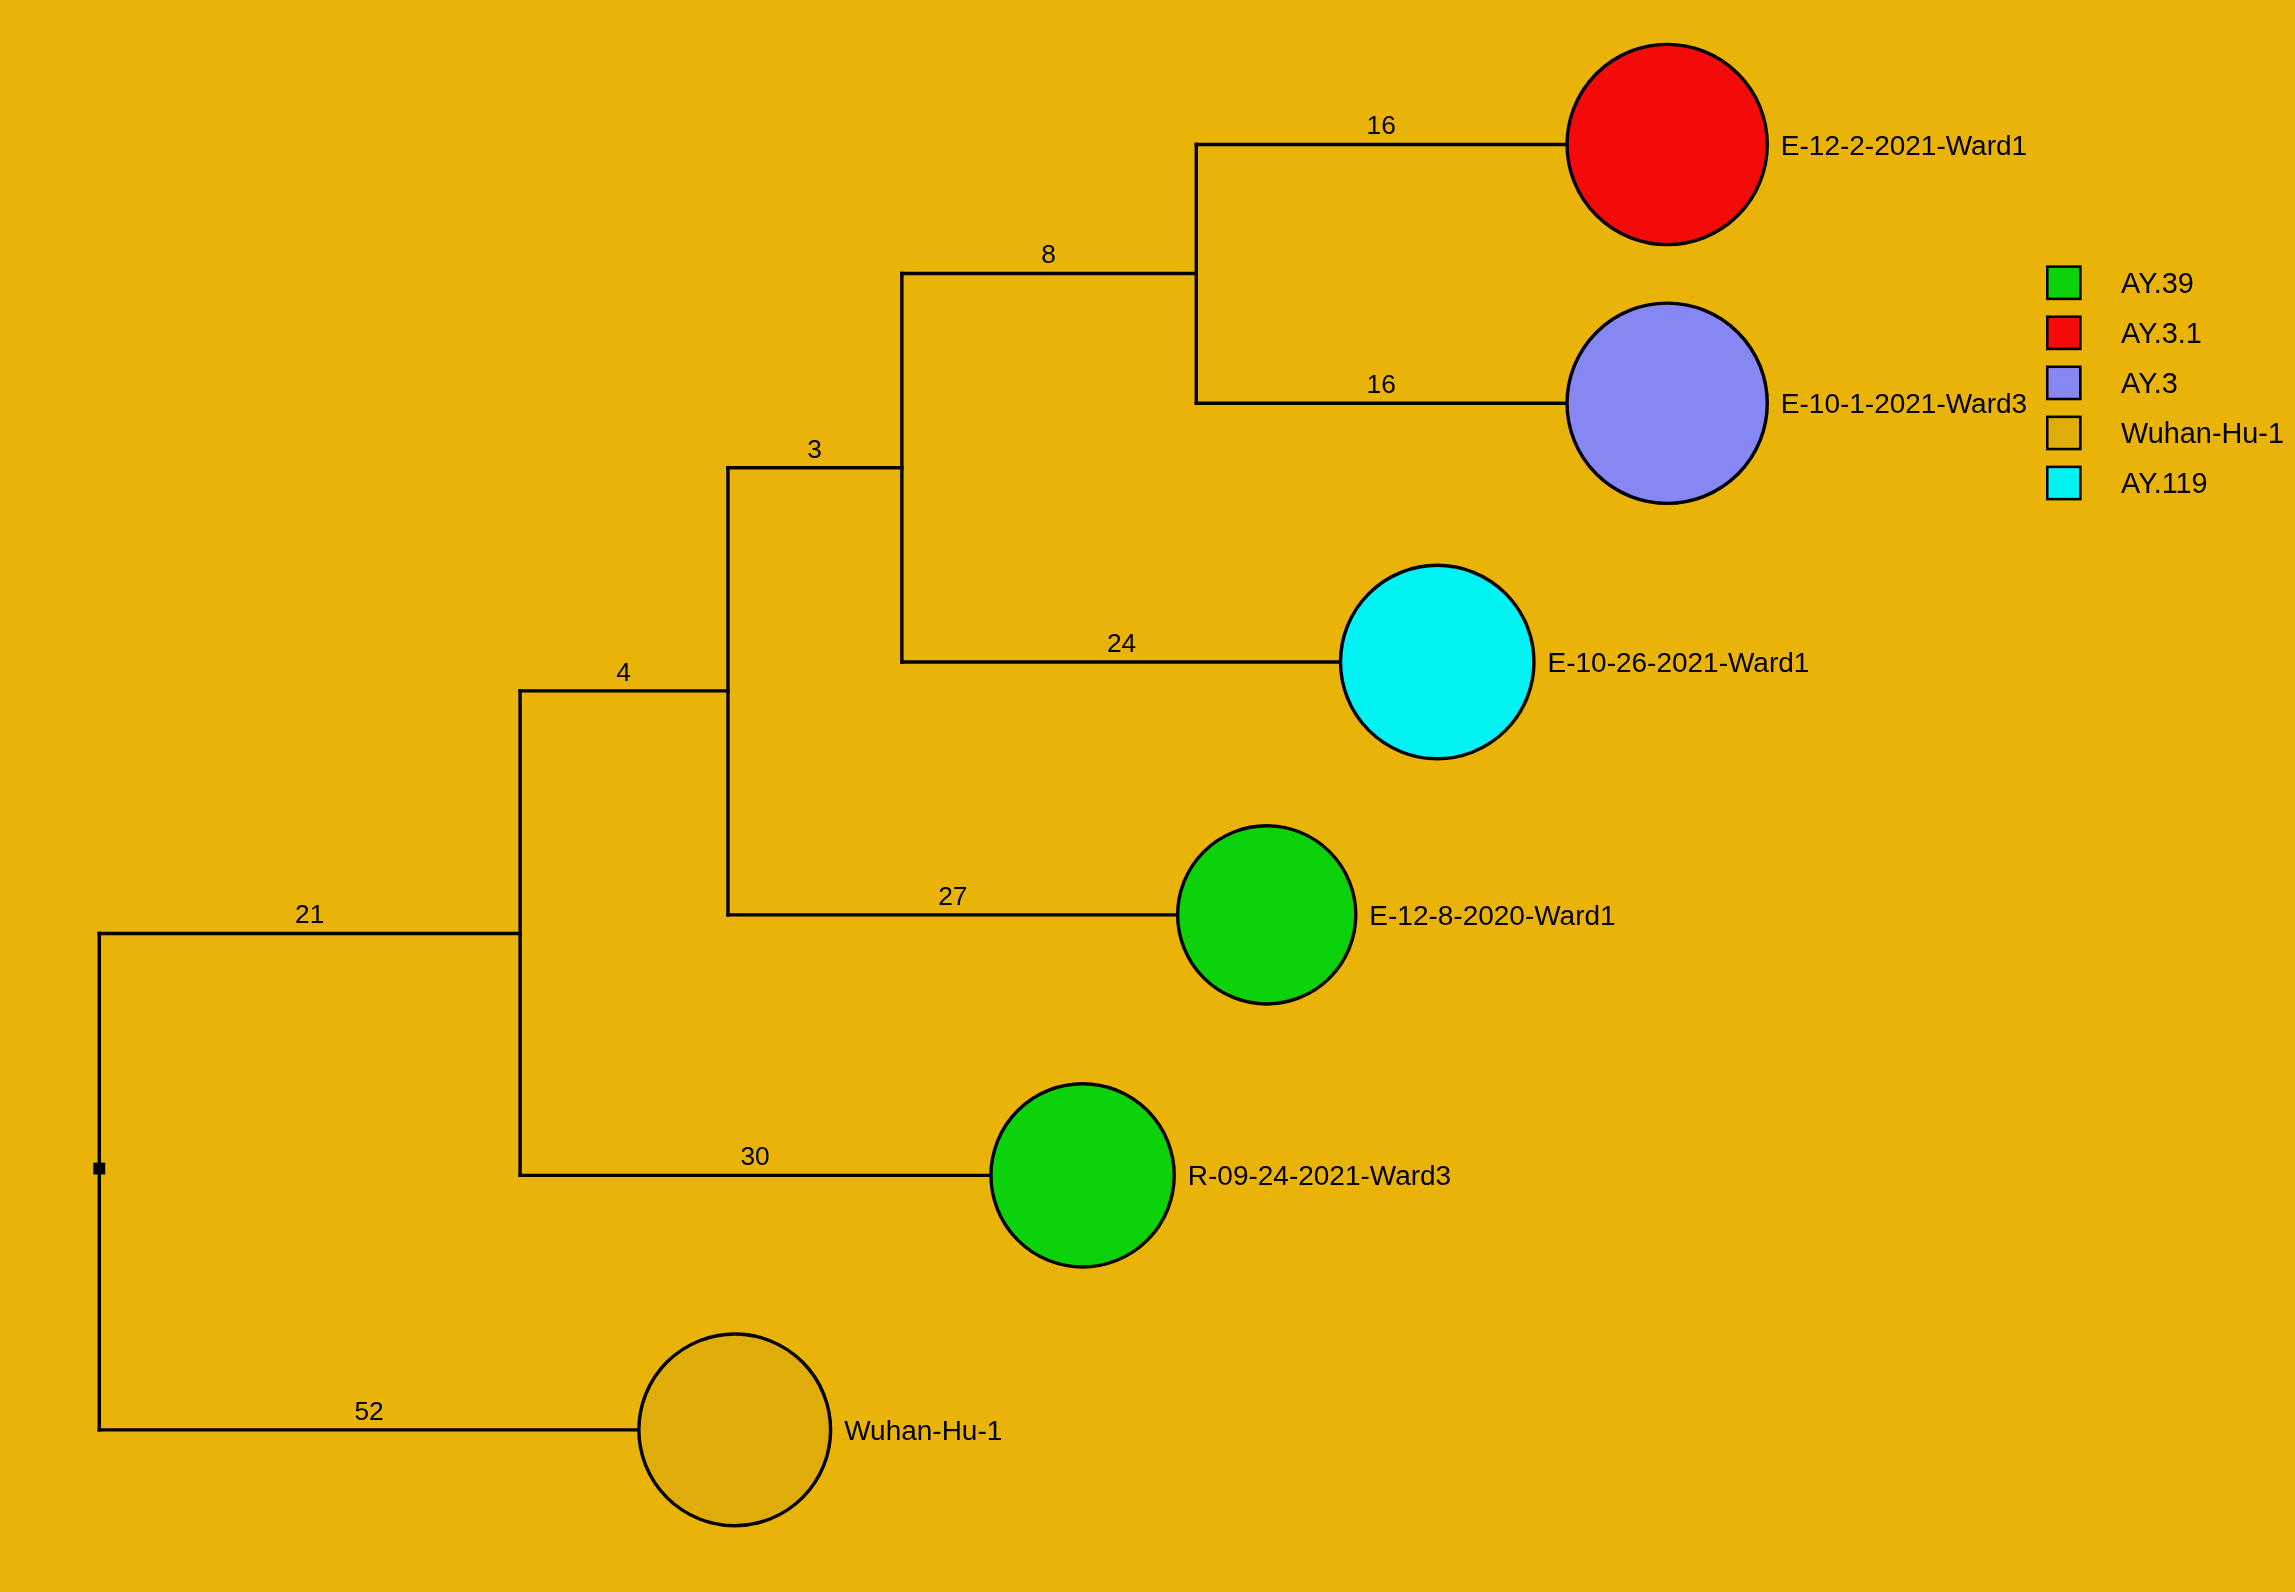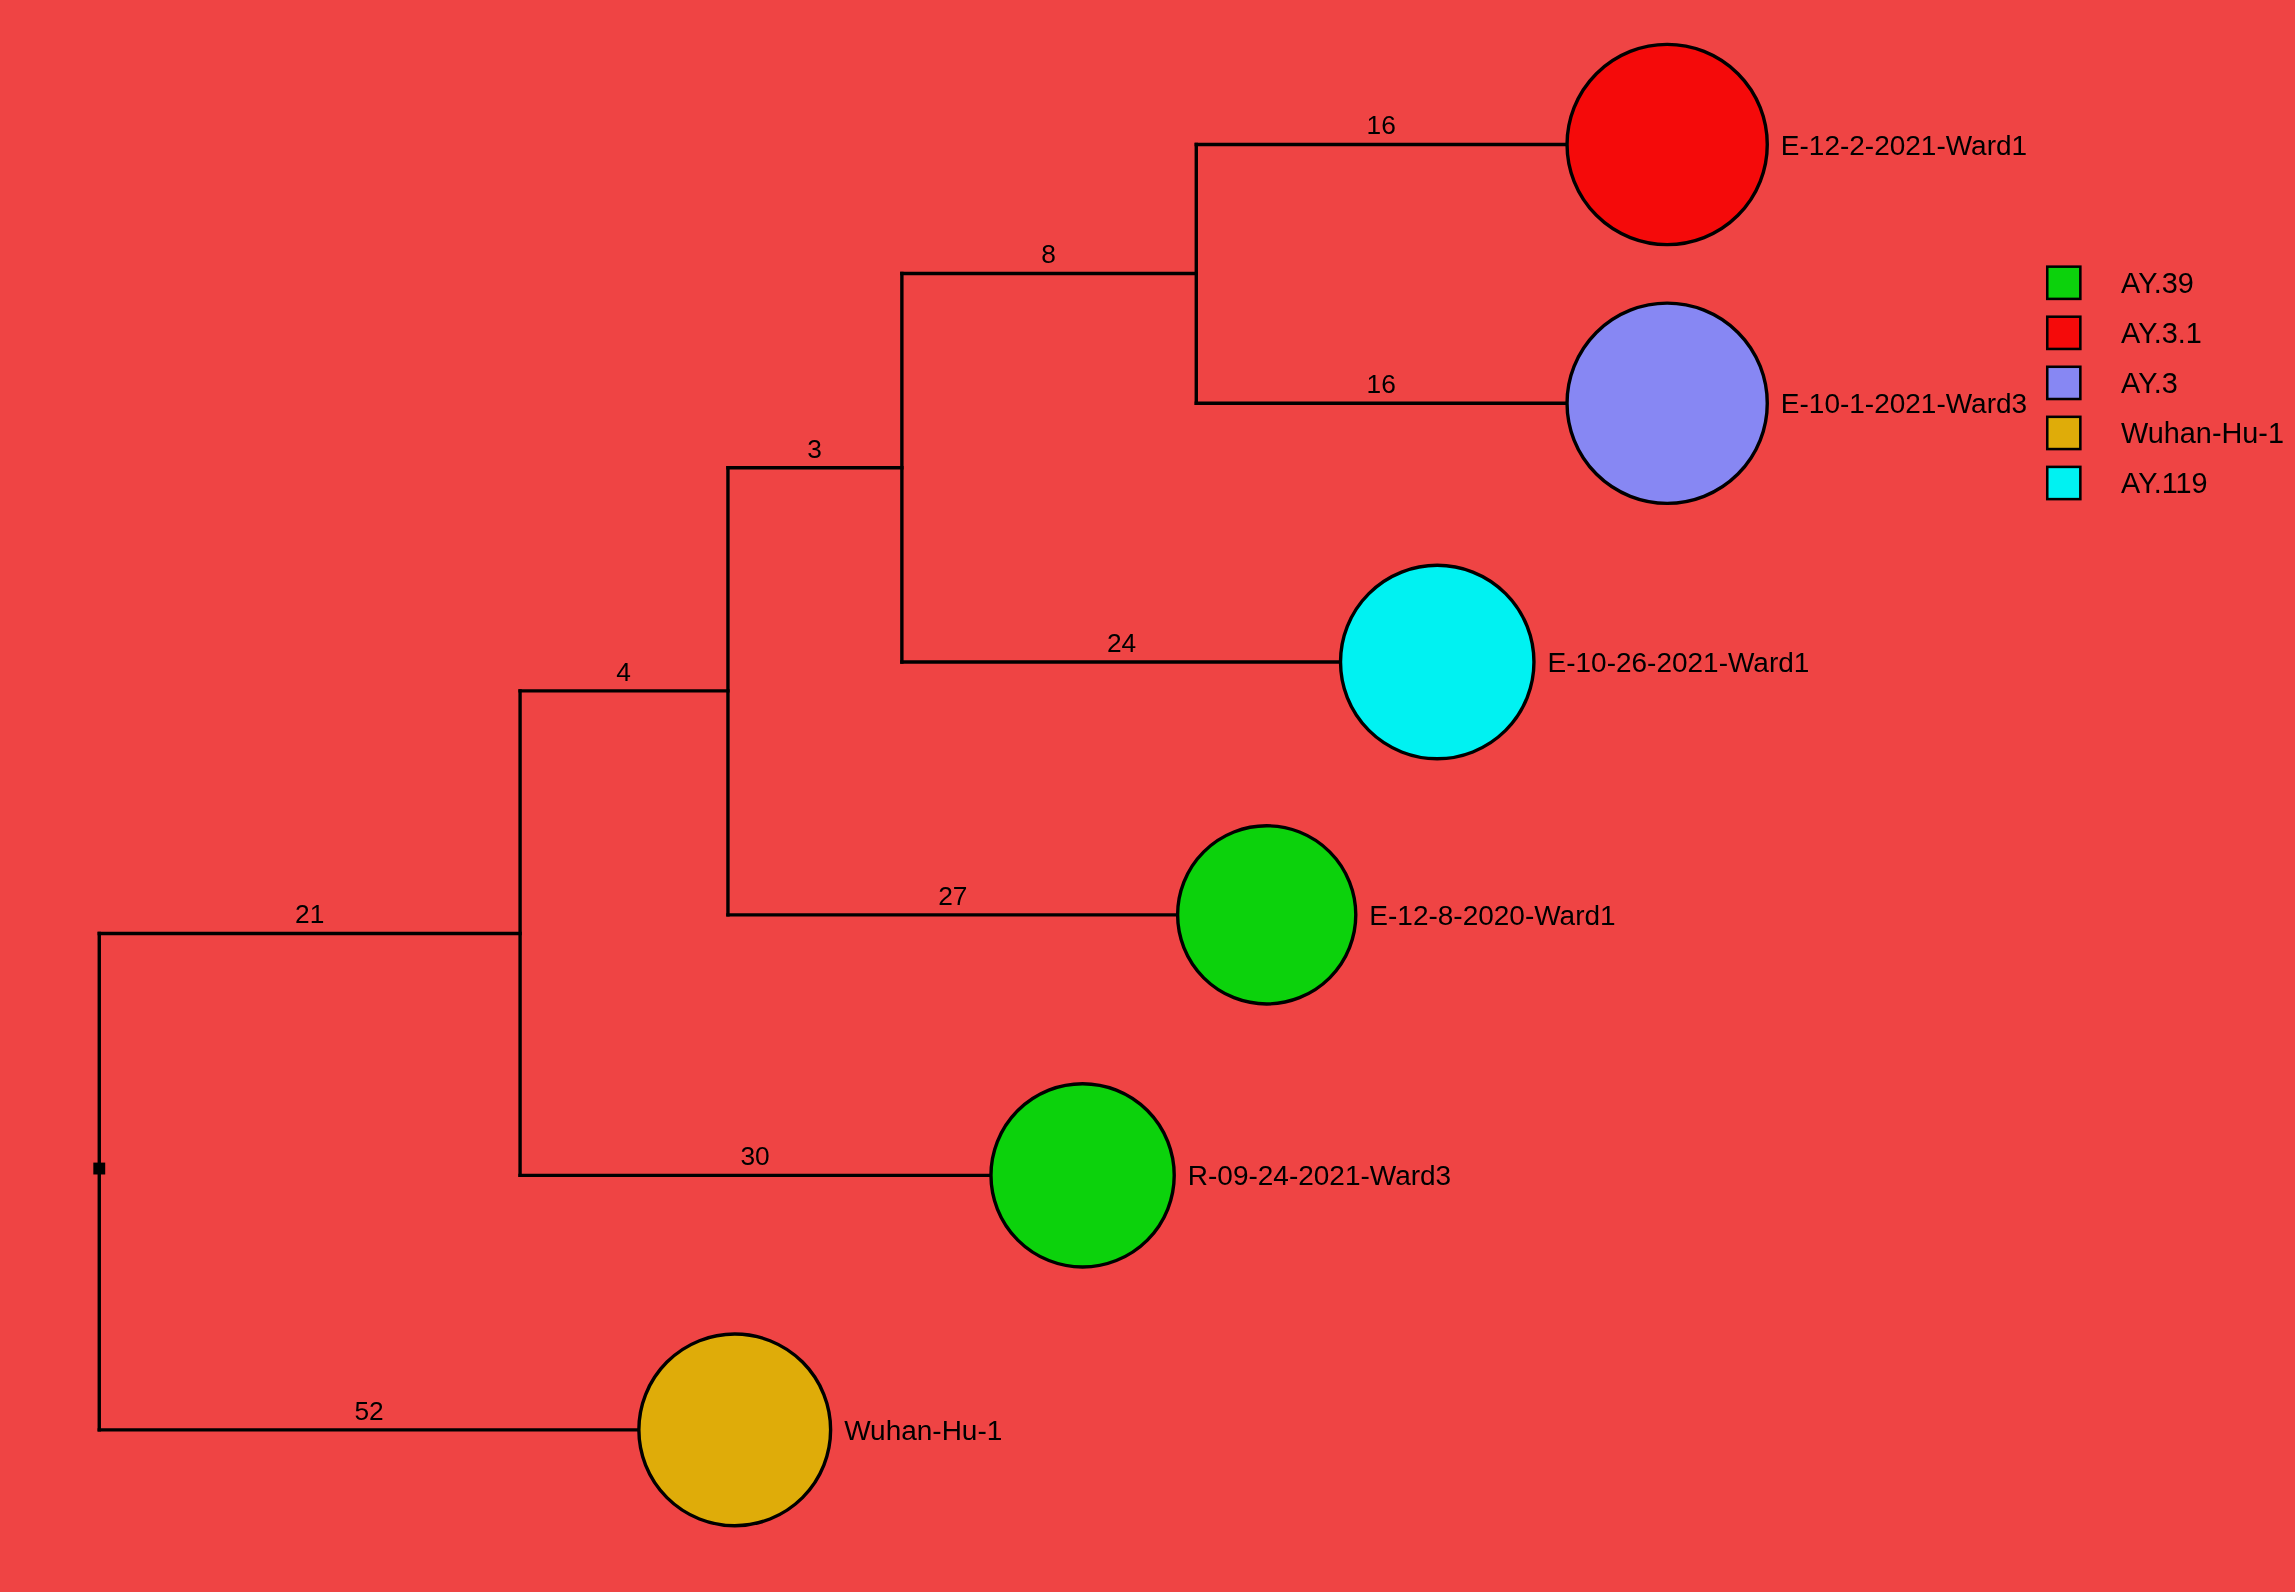--- a/index.html
+++ b/index.html
@@ -4,21 +4,21 @@
 <style>
   html, body {
     margin: 0;
     padding: 0;
     background: #ffffff;
   }
   .stage {
     position: relative;
     width: 2295px;
     height: 1593px;
-    background: #ef4444;
+    background: #eab308;
     font-family: "Liberation Sans", sans-serif;
   }
   svg { display: block; }
   .edge {
     stroke: #000000;
     stroke-width: 4;
     stroke-linecap: square;
     fill: none;
   }
   .node-circle {

